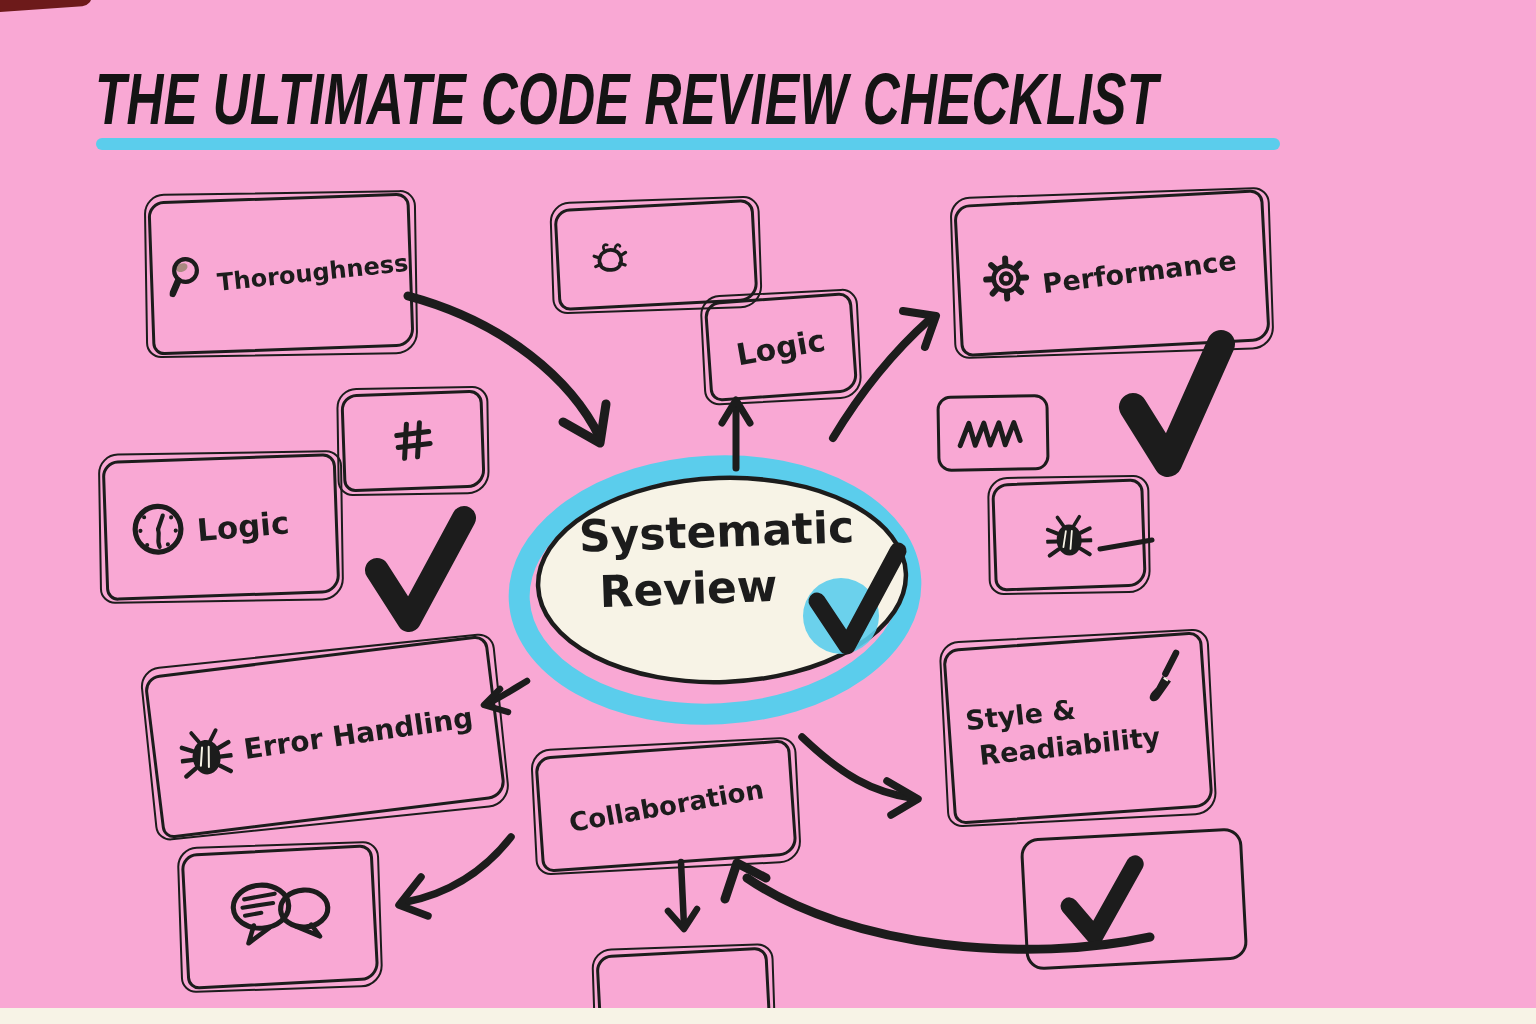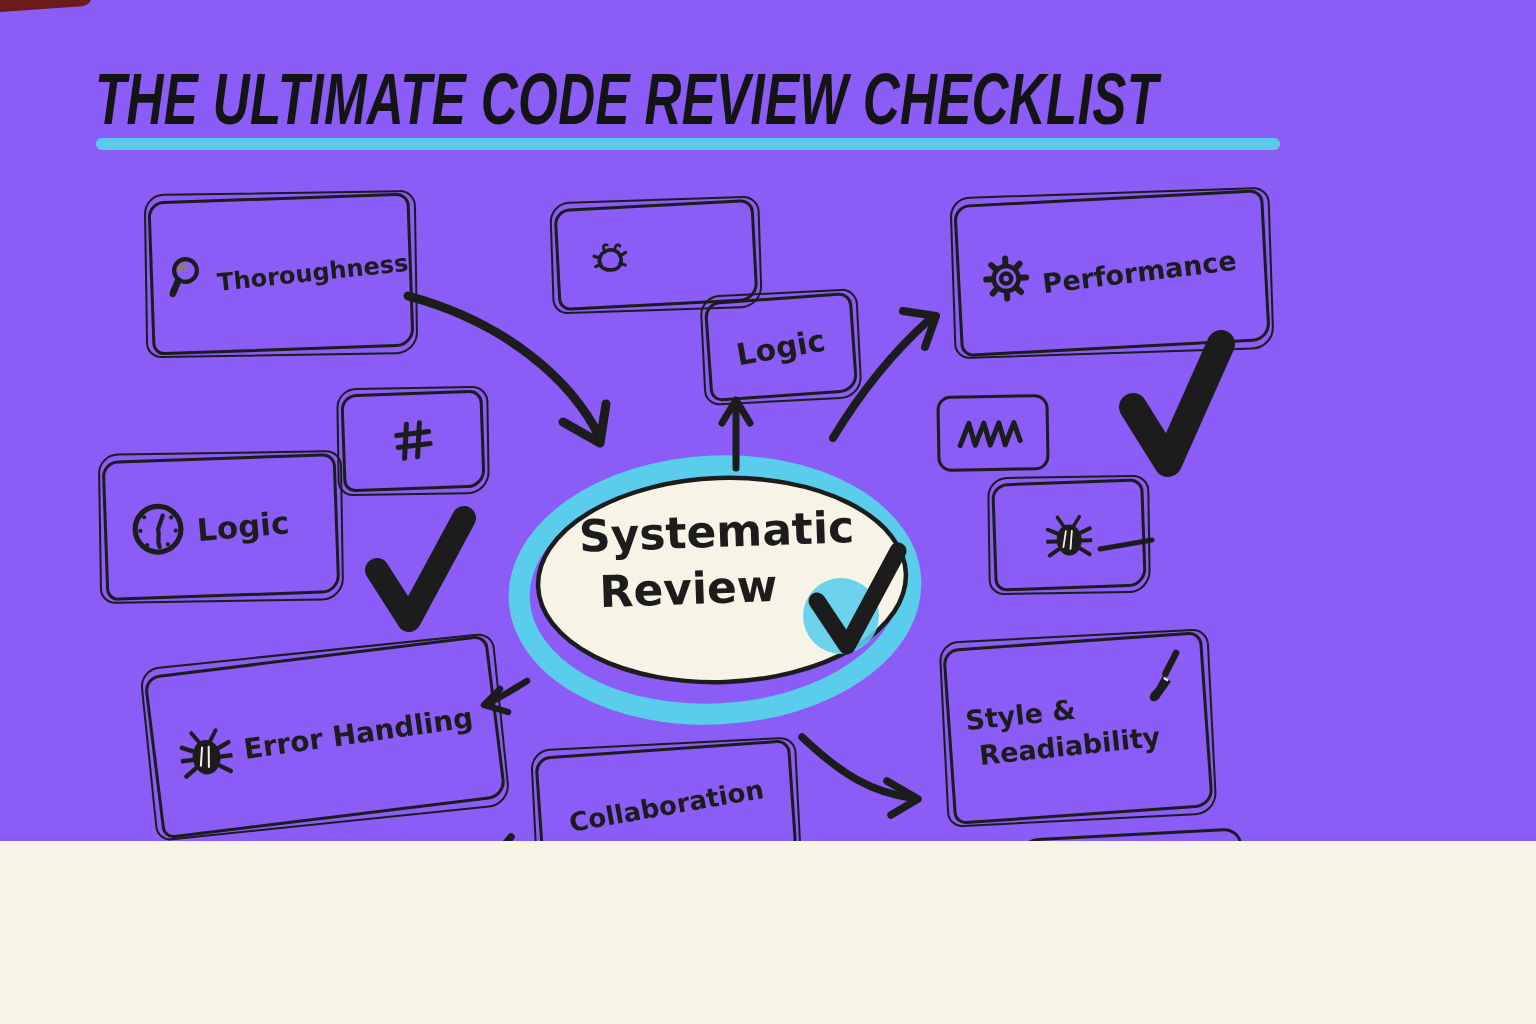--- a/index.html
+++ b/index.html
@@ -1,21 +1,21 @@
 <!DOCTYPE html>
 <html><head>
 <meta charset="utf-8">
 <style>
   html,body{margin:0;padding:0}
   body{
     width:1536px;height:1024px;overflow:hidden;
     background:#f7f3e6;color:#1c1c1c;
     font-family:"DejaVu Sans",sans-serif;
   }
-  .stage{position:relative;width:1536px;height:841px;background:#8b5cf6;overflow:hidden}
+  .stage{position:relative;width:1536px;height:1008px;background:#f9a8d4;overflow:hidden}
   .layer{position:absolute;left:0;top:0;pointer-events:none}
   .z1{z-index:1}.z4{z-index:4}
 
   .title{
     position:absolute;left:95px;top:62px;z-index:4;
     font-family:"Liberation Sans","DejaVu Sans",sans-serif;
     font-size:73px;font-weight:bold;font-style:italic;
     letter-spacing:.5px;white-space:nowrap;color:#141414;
     transform:scaleX(.70);transform-origin:left top;line-height:1;
   }

